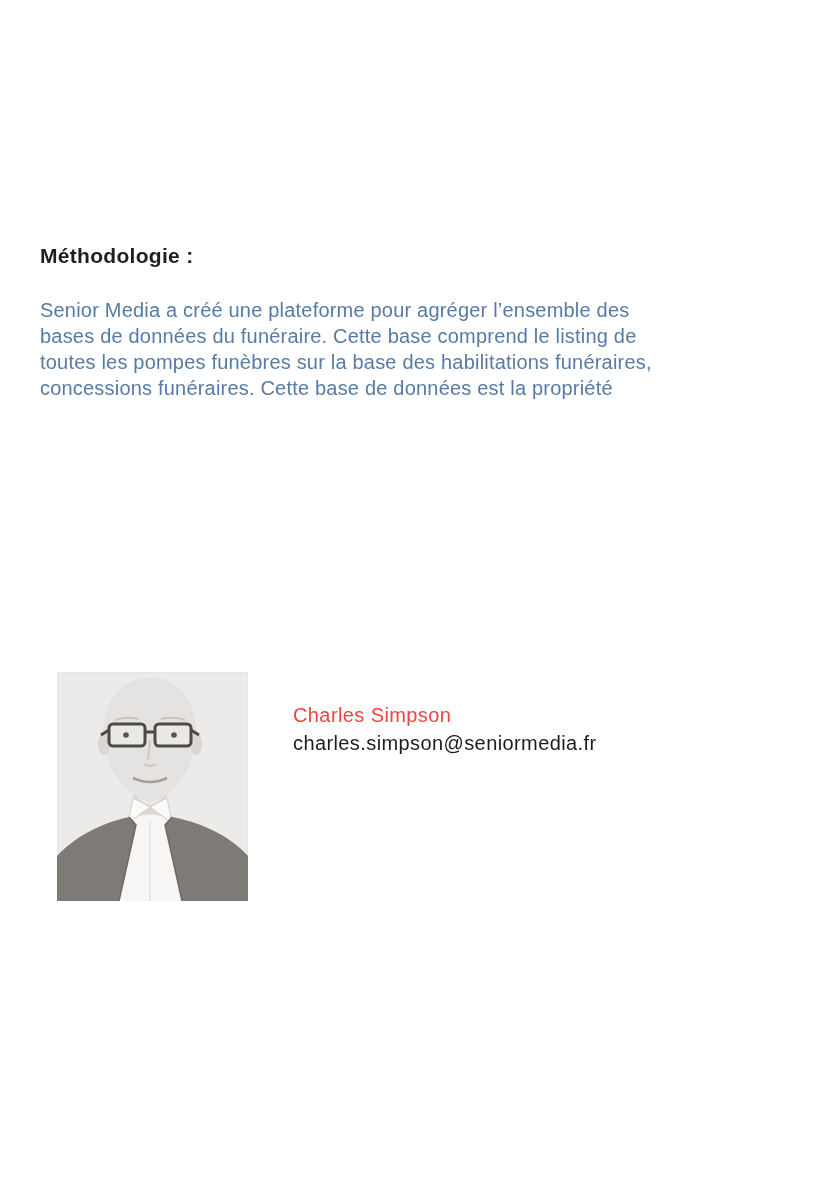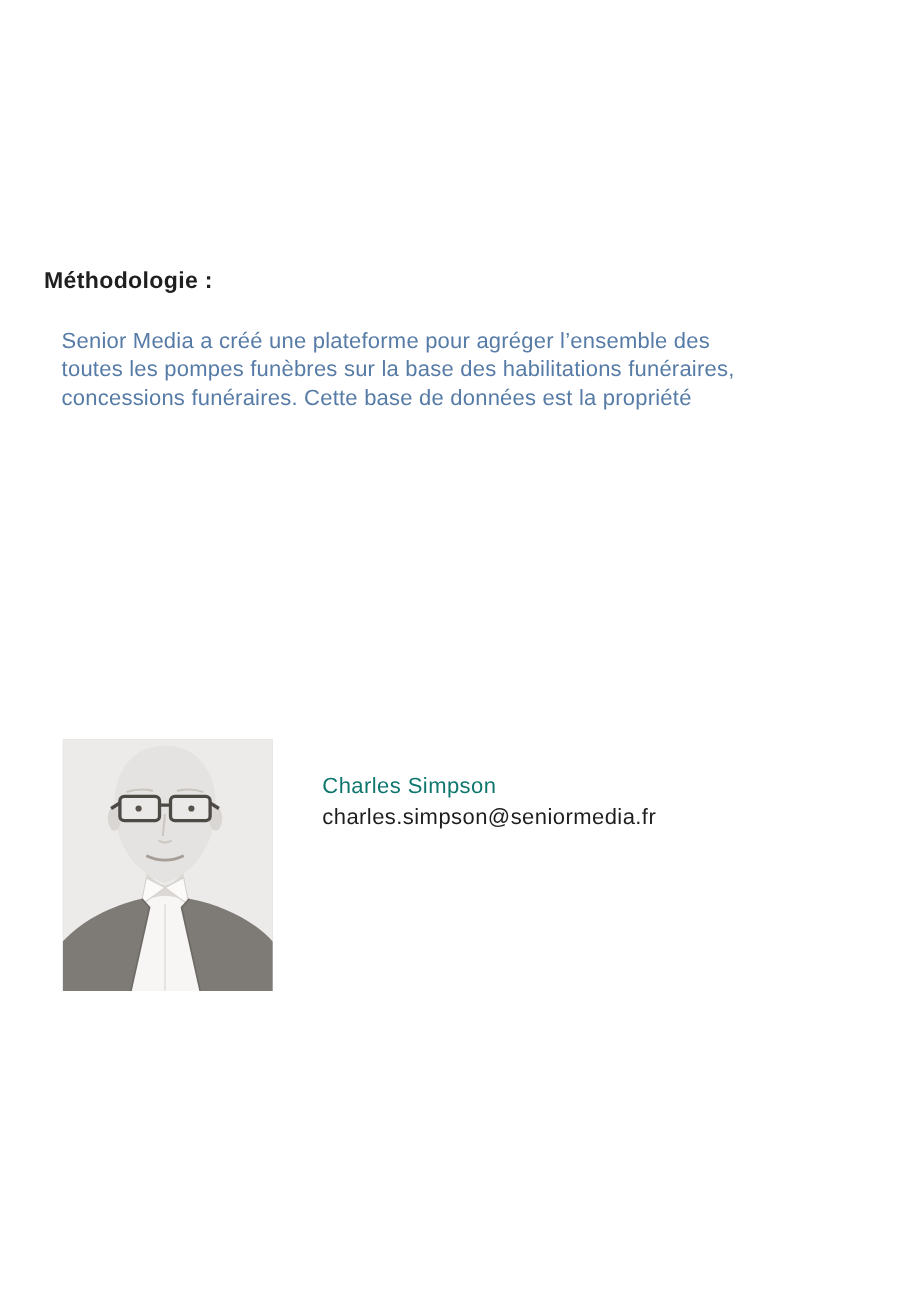--- a/index.html
+++ b/index.html
@@ -25,49 +25,50 @@
   .methodology {
     position: absolute;
     left: 40px;
     top: 297px;
     width: 760px;
     color: #567ba6;
     font-size: 20px;
     letter-spacing: 0.2px;
     line-height: 26px;
   }
-  .methodology .pline { white-space: nowrap; margin-left: 16px; }
+  .methodology .pline { white-space: nowrap; }
   .portrait {
     position: absolute;
     left: 57px;
     top: 672px;
     width: 191px;
     height: 229px;
   }
   .portrait svg { display: block; width: 191px; height: 229px; }
   .contact {
     position: absolute;
     left: 293px;
     top: 702px;
     font-size: 20px;
     letter-spacing: 0.4px;
     line-height: 27.5px;
     color: #1d1d1d;
   }
-  .contact .contact-name { color: #0f766e; }
+  .contact .contact-name { color: #ef4444; }
 </style>
 </head>
 <body>
 
 <div class="page">
 
   <h1 class="section-title">Méthodologie :</h1>
 
   <div class="methodology">
     <div class="pline">Senior Media a créé une plateforme pour agréger l’ensemble des</div>
+    <div class="pline">bases de données du funéraire. Cette base comprend le listing de</div>
     <div class="pline">toutes les pompes funèbres sur la base des habilitations funéraires,</div>
     <div class="pline">concessions funéraires. Cette base de données est la propriété</div>
   </div>
 
   <div class="portrait">
     <svg viewBox="0 0 191 229" xmlns="http://www.w3.org/2000/svg">
 
       <rect x="0" y="0" width="191" height="229" fill="#ecebe9"></rect>
       <rect x="0" y="0" width="191" height="229" fill="none" stroke="#e2e0de" stroke-width="1"></rect>
 

